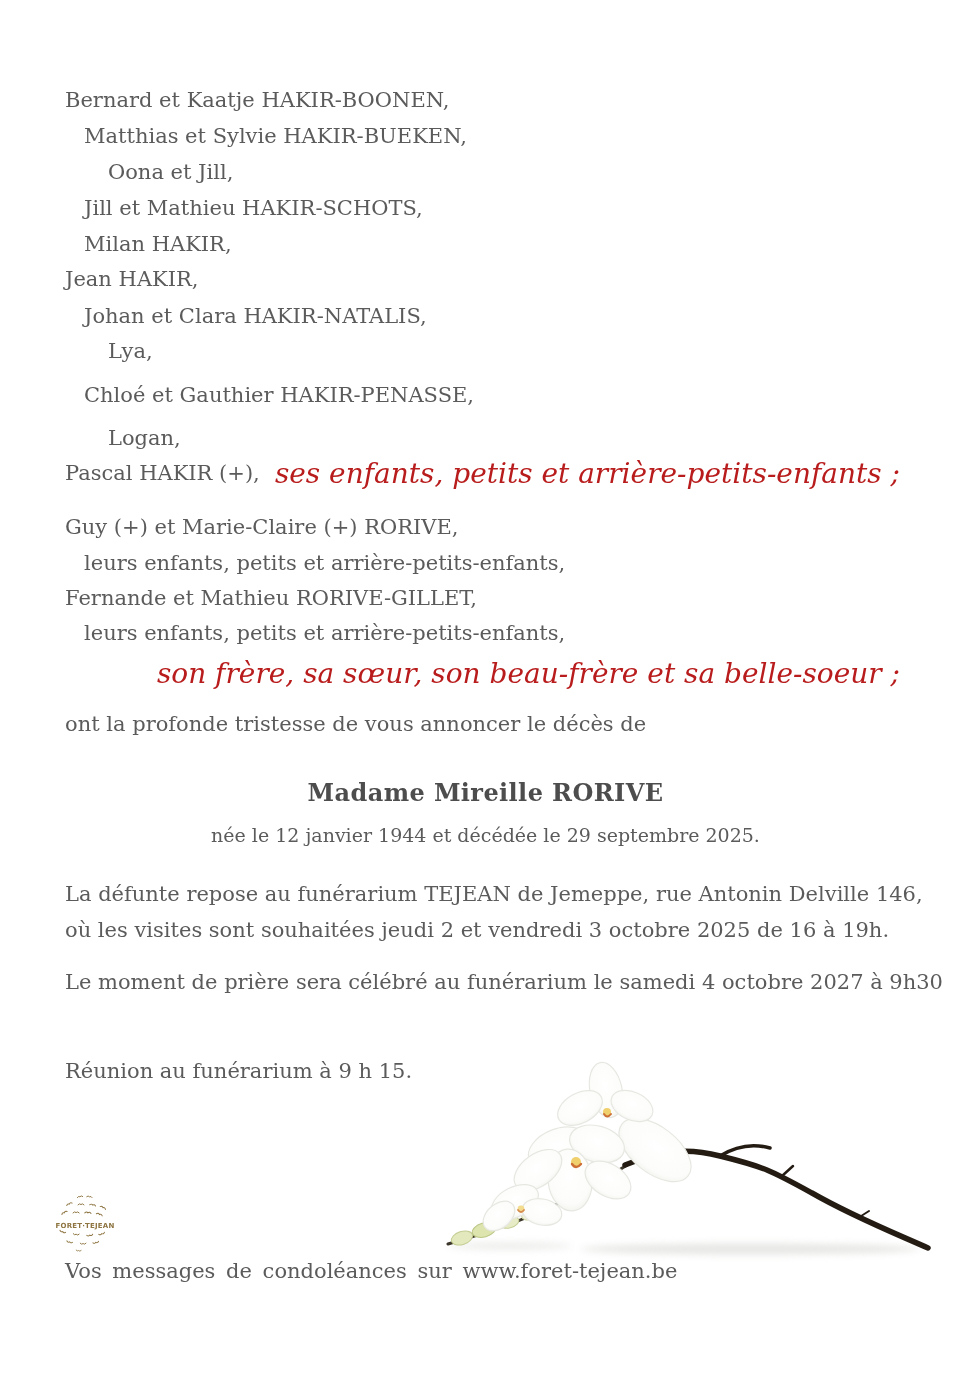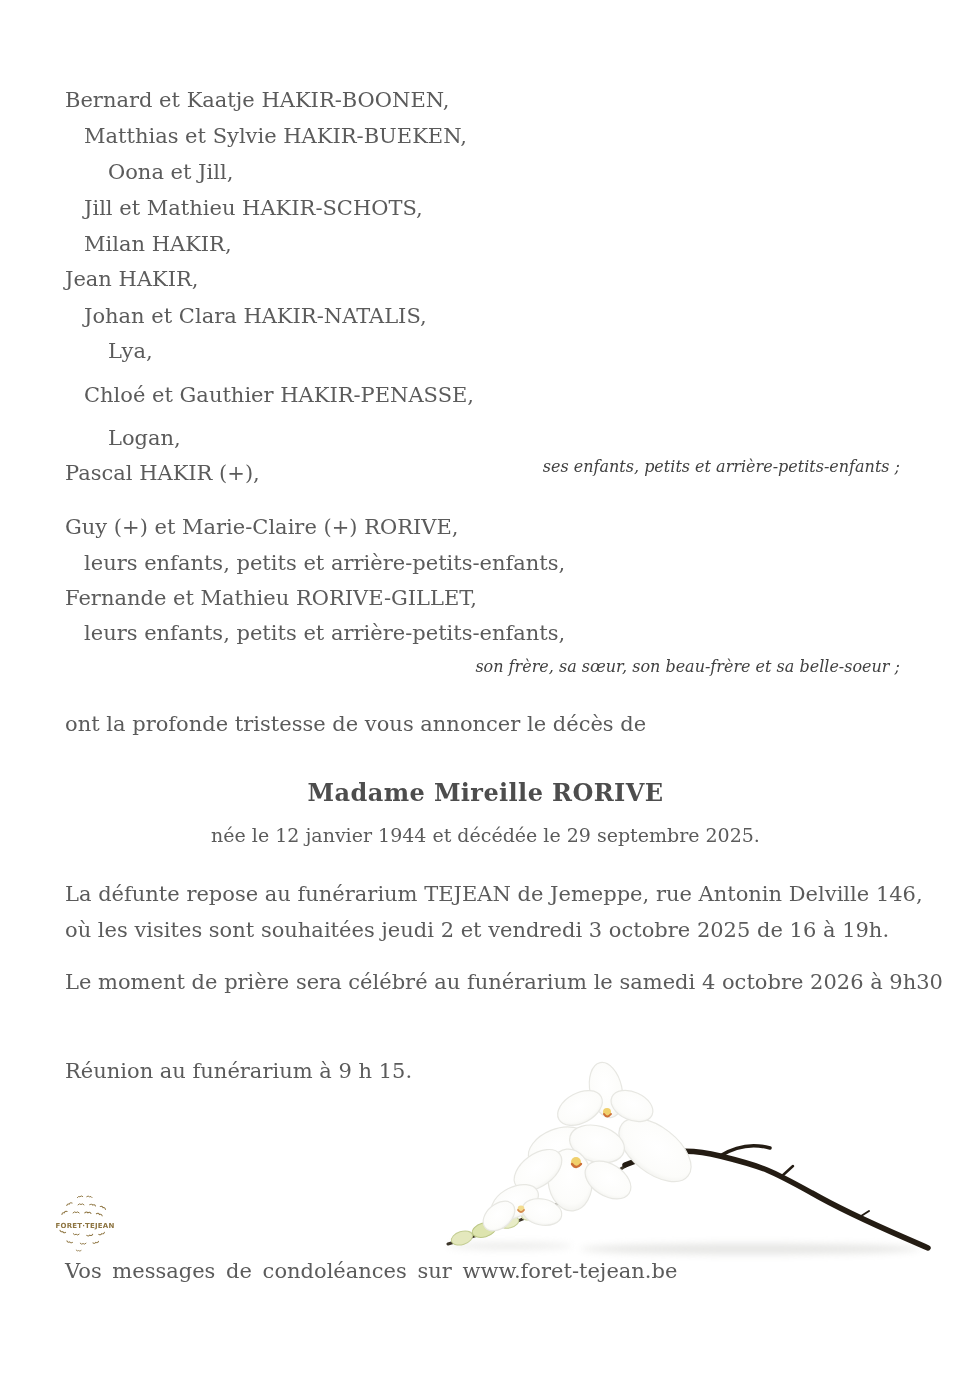--- a/index.html
+++ b/index.html
@@ -16,23 +16,23 @@
     line-height:1.15;
     color:#5b5b5b;
     white-space:nowrap;
   }
   .ind0{left:65px}
   .ind1{left:84px}
   .ind2{left:108px}
   .relation{
     position:absolute;
     right:71px;
-    font-size:16px;
+    font-size:28px;
     font-style:italic;
-    color:#404040;
+    color:#b91c1c;
     white-space:nowrap;
   }
   .intro{
     position:absolute;
     left:65px;
     font-size:21px;
     color:#5b5b5b;
     white-space:nowrap;
   }
   .title{
@@ -99,21 +99,21 @@
 
   <div class="intro" style="top:712px">ont la profonde tristesse de vous annoncer le décès de</div>
   <div class="title" style="top:778px">Madame Mireille RORIVE</div>
   <div class="dates" style="top:824px">née le 12 janvier 1944 et décédée le 29 septembre 2025.</div>
 
   <div class="para" style="top:876px">
     <div>La défunte repose au funérarium TEJEAN de Jemeppe, rue Antonin Delville 146,</div>
     <div>où les visites sont souhaitées jeudi 2 et vendredi 3 octobre 2025 de 16 à 19h.</div>
   </div>
   <div class="para" style="top:964px">
-    <div>Le moment de prière sera célébré au funérarium le samedi 4 octobre 2026 à 9h30</div>
+    <div>Le moment de prière sera célébré au funérarium le samedi 4 octobre 2027 à 9h30</div>
   </div>
   <div class="para" style="top:1053px">
     <div>Réunion au funérarium à 9 h 15.</div>
   </div>
 
   <svg class="orchid" width="520" height="210" viewBox="0 0 520 210" aria-hidden="true">
     <defs>
       <filter id="soft" x="-30%" y="-120%" width="160%" height="340%">
         <feGaussianBlur stdDeviation="3.5"></feGaussianBlur>
       </filter>

